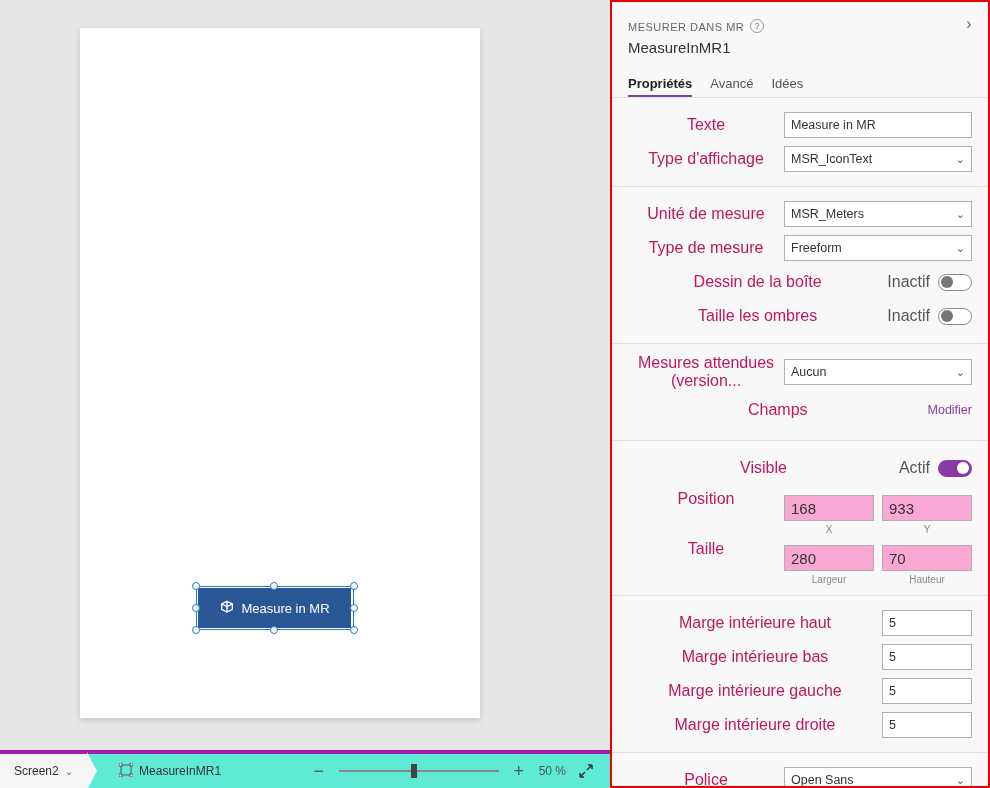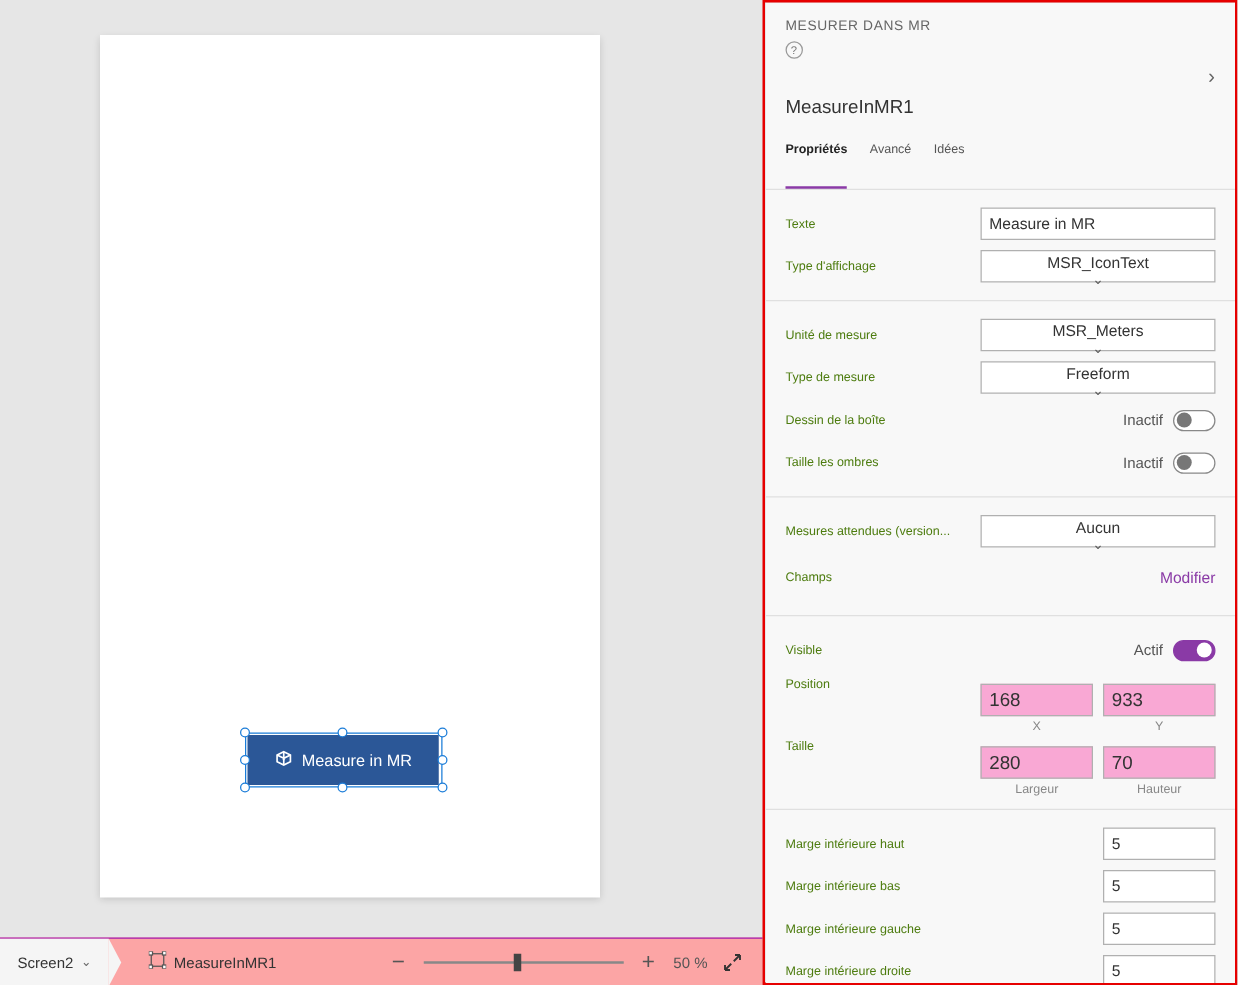--- a/index.html
+++ b/index.html
@@ -7,53 +7,53 @@
 
 
 .canvas-container { position: absolute; left: 0; top: 0; width: 610px; height: 750px; }
 .canvas { position: absolute; left: 80px; top: 28px; width: 400px; height: 690px; background: #fff; box-shadow: 0 2px 6px rgba(0,0,0,.15); }
 .btn-mr { position: absolute; left: 118px; top: 560px; width: 153px; height: 40px; background: #2b5797; color: #fff; display: flex; align-items: center; justify-content: center; font-size: 13px; gap: 6px; }
 .btn-mr .ic { width: 16px; height: 16px; display: inline-flex; align-items: center; justify-content: center; }
 .sel-handle { position: absolute; width: 8px; height: 8px; background: #fff; border: 1.5px solid #1a7cd8; border-radius: 50%; }
 .sel-box { position: absolute; border: 1.5px solid #1a7cd8; left: 116px; top: 558px; width: 158px; height: 44px; pointer-events: none; }
 
 
-.bottom-bar { position: absolute; left: 0; bottom: 0; width: 610px; height: 38px; background: #fca5a5; border-top: 1px solid #a21caf; display: flex; align-items: center; font-size: 12px; color: #333; }
+.bottom-bar { position: absolute; left: 0; bottom: 0; width: 610px; height: 38px; background: #5eead4; border-top: 4px solid #a21caf; display: flex; align-items: center; font-size: 12px; color: #333; }
 .crumb { padding: 0 14px; height: 100%; display: flex; align-items: center; gap: 6px; border-right: 0; position: relative; }
 .crumb-sep { width: 18px; height: 38px; position: relative; }
 .crumb-sep::before { content: ""; position: absolute; left: 0; top: 0; border-left: 10px solid #f5f5f5; border-top: 19px solid transparent; border-bottom: 19px solid transparent; }
 .crumb.first { background: #f5f5f5; }
 .zoom-group { margin-left: auto; display: flex; align-items: center; gap: 10px; padding-right: 14px; }
 .zoom-btn { width: 20px; height: 20px; display: flex; align-items: center; justify-content: center; color: #555; cursor: pointer; font-size: 18px; }
 .zoom-slider { width: 160px; height: 20px; position: relative; }
 .zoom-track { position: absolute; left: 0; right: 0; top: 9px; height: 2px; background: #888; }
 .zoom-thumb { position: absolute; top: 3px; left: 45%; width: 6px; height: 14px; background: #444; }
 .expand-btn { width: 20px; height: 20px; display: flex; align-items: center; justify-content: center; color: #333; cursor: pointer; }
 
 
 .panel { position: absolute; right: 0; top: 0; width: 380px; height: 788px; background: #f8f8f8; border: 2px solid #e60000; overflow-y: auto; }
 .panel-header { padding: 13px 16px 6px; }
-.cat-row { display: flex; align-items: flex-start; gap: 6px; color: #666; font-size: 11px; letter-spacing: .5px; flex-direction: column; }
+.cat-row { display: flex; align-items: flex-end; gap: 6px; color: #666; font-size: 11px; letter-spacing: .5px; }
 .help-ic { width: 14px; height: 14px; border: 1px solid #999; border-radius: 50%; display: inline-flex; align-items: center; justify-content: center; font-size: 9px; color: #777; }
 .chev-expand { margin-left: auto; color: #666; font-size: 16px; cursor: pointer; }
 .ctrl-name { font-size: 15px; color: #333; margin-top: 6px; }
 .tabs { display: flex; gap: 18px; padding: 14px 16px 0; border-bottom: 1px solid #e0e0e0; }
-.tab { font-size: 10px; color: #555; padding-bottom: 24px; cursor: pointer; }
+.tab { font-size: 13px; color: #555; padding-bottom: 4px; cursor: pointer; }
 .tab.active { color: #222; border-bottom: 2px solid #8a3aa6; font-weight: 600; }
 
 .section { border-bottom: 1px solid #e0e0e0; padding: 10px 16px 10px; }
 .row { display: flex; align-items: center; min-height: 34px; }
-.row-label { font-size: 10px; color: #4d7c0f; flex: 1; }
+.row-label { font-size: 16px; color: #be185d; flex: 1; text-align: center; }
 .text-input { width: 188px; height: 26px; border: 1px solid #b0b0b0; padding: 2px 6px; font-size: 12.5px; color: #333; background: #fff; }
 .text-input.small { width: 90px; }
-.sel-input { width: 188px; height: 26px; border: 1px solid #b0b0b0; padding: 2px 6px; font-size: 12.5px; color: #333; background: #fff; display: flex; align-items: center; justify-content: space-between; cursor: pointer; flex-direction: column; }
+.sel-input { width: 188px; height: 26px; border: 1px solid #b0b0b0; padding: 2px 6px; font-size: 12.5px; color: #333; background: #fff; display: flex; align-items: center; justify-content: space-between; cursor: pointer; }
 .sel-input .chev { font-size: 11px; color: #555; }
 
 .toggle-wrap { display: flex; align-items: center; gap: 8px; }
-.toggle-label { font-size: 12px; color: #555; }
+.toggle-label { font-size: 16px; color: #555; }
 .toggle { width: 34px; height: 17px; border-radius: 10px; position: relative; cursor: pointer; }
 .toggle.off { border: 1px solid #888; background: #fff; }
 .toggle.off .knob { position: absolute; left: 2px; top: 1.5px; width: 12px; height: 12px; border-radius: 50%; background: #777; }
 .toggle.on { background: #8a3aa6; border: 1px solid #8a3aa6; }
 .toggle.on .knob { position: absolute; right: 2px; top: 1.5px; width: 12px; height: 12px; border-radius: 50%; background: #fff; }
 
 .link-action { color: #8a3aa6; font-size: 12.5px; cursor: pointer; text-align: center; }
 .dual-input { display: flex; gap: 8px; }
 .dual-col { display: flex; flex-direction: column; align-items: center; }
 .sub-label { font-size: 10px; color: #888; margin-top: 3px; }

